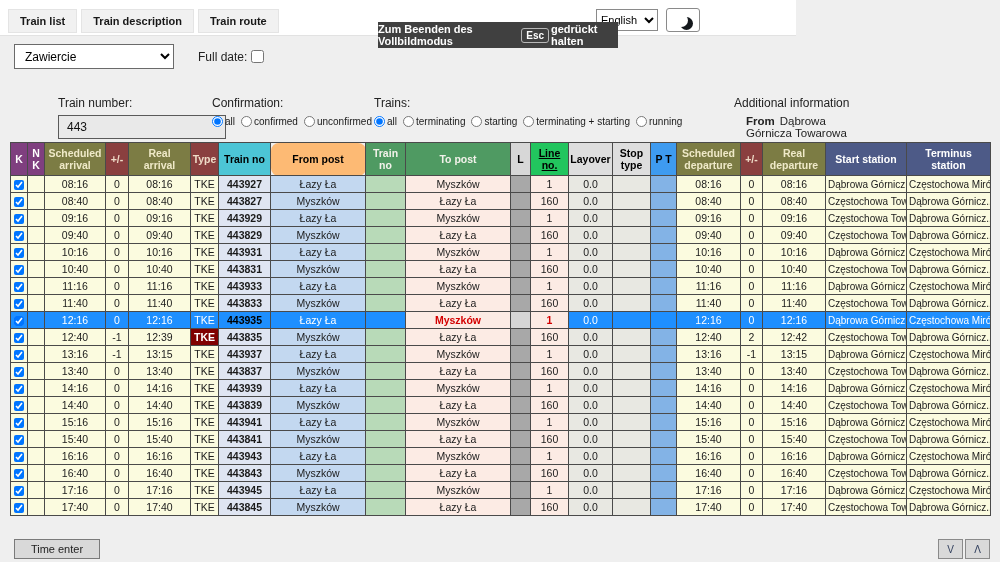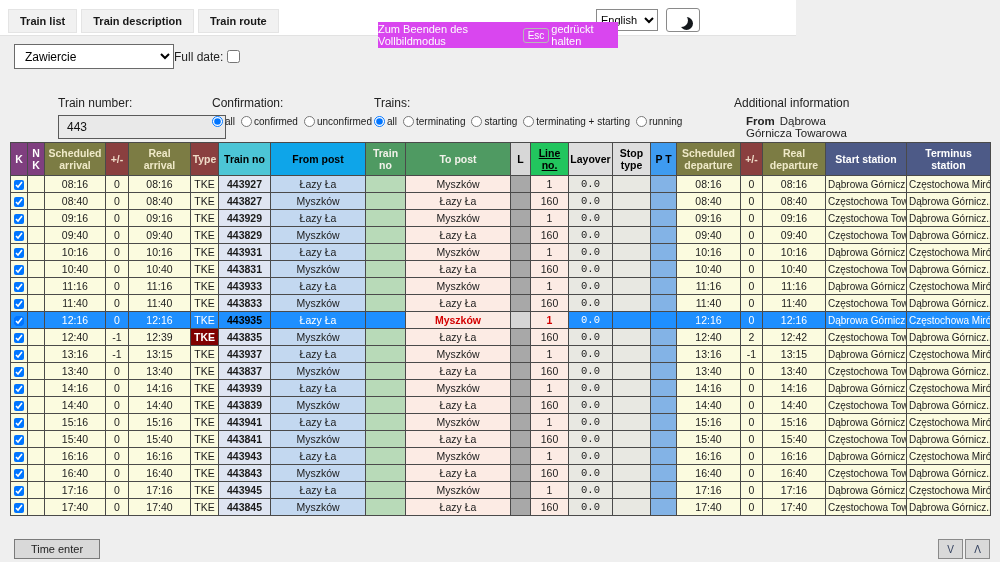--- a/index.html
+++ b/index.html
@@ -11,26 +11,26 @@
   .tabs { position:absolute; left:8px; top:9px; display:flex; gap:4px; }
   .tab { background:#f1f1f1; border:1px solid #e4e4e4; padding:5px 11px; font-weight:bold; font-size:11px; color:#181818; cursor:pointer; }
   .topbar-right { position:absolute; right:96px; top:8px; display:flex; gap:8px; align-items:center; }
   .lang-select { font-size:11px; width:62px; height:22px; border:1px solid #8a8a8a; background:#fff; }
   .moon-btn { width:34px; height:24px; background:#fff; border:1px solid #8a8a8a; border-radius:3px; cursor:pointer; position:relative; overflow:hidden; }
   .moon { display:block; position:absolute; left:8px; top:5px; width:13px; height:13px; border-radius:50%; box-shadow:5px 3px 0 0 #14181c; }
   .clock { position:absolute; right:0; top:0; width:92px; height:33px; background:#1b7ce8; color:#fff;
     font-weight:bold; font-size:24px; line-height:33px; text-align:center; letter-spacing:-1px; }
 
   
-  .fs-tooltip { position:absolute; left:378px; top:22px; width:240px; height:26px; background:#d946ef; color:#fdfdfd;
-    display:flex; align-items:center; justify-content:center; gap:2px; font-size:11px; z-index:50; }
+  .fs-tooltip { position:absolute; left:378px; top:22px; width:240px; height:26px; background:#404040; color:#fdfdfd;
+    display:flex; align-items:center; justify-content:center; gap:2px; font-size:11px; z-index:50;font-weight:bold; }
   .esc-key { border:1px solid #b8b8b8; border-radius:3px; padding:1px 4px; font-size:10px;text-align:right; }
 
   
-  .station-row { position:absolute; left:14px; top:44px; display:flex; align-items:center; gap:0; }
+  .station-row { position:absolute; left:14px; top:44px; display:flex; align-items:center; gap:24px; }
   .station-select { width:160px; height:25px; font-size:12px; border:1px solid #6a6a6a; background:#fff; padding-left:6px; }
   .full-date { display:flex; align-items:center; gap:4px; font-size:12px; color:#222; }
 
   
   .filters { position:absolute; left:0; top:92px; width:820px; height:64px;margin-left:44px; }
   .f-label { font-size:12px; color:#222; margin-bottom:5px; }
   .f-train-number { position:absolute; left:14px; top:4px; }
   .train-number-input { width:168px; height:24px; background:#e9e9e9; border:1px solid #5a5a5a; font-size:12px; padding-left:8px; color:#111; }
   .f-confirmation { position:absolute; left:168px; top:4px; }
   .f-trains { position:absolute; left:330px; top:4px; }
@@ -47,34 +47,34 @@
   .table-wrap { position:absolute; left:10px; top:142px; width:980px; }
   table { border-collapse:collapse; table-layout:fixed; width:980px; }
   th, td { border:1px solid #4a4a4a; text-align:center; overflow:hidden; white-space:nowrap; }
   th { height:33px; font-size:10.5px; font-weight:bold; white-space:pre-line; line-height:1.15; padding:0 1px; }
   td { height:17px; font-size:10.5px; padding:0 2px; background:#fbfbdf; }
 
   th.col-k, th.col-nk { background:#7f3f7f; color:#fff; }
   th.col-sched_arr, th.col-real_arr, th.col-sched_dep, th.col-real_dep { background:#7c7c44; color:#efe9c8; }
   th.col-delay_arr, th.col-delay_dep, th.col-type { background:#8a3f3f; color:#efdcc8; }
   th.col-train_no { background:#4cc5d6; color:#000; }
-  th.col-from_post { background:#0ea5e9; color:#000; }
+  th.col-from_post { background:#fdba74; color:#000;border-radius:8px; }
   th.col-train_no2, th.col-to_post { background:#4f9a62; color:#f2f2ea; }
   th.col-l { background:#d7d7d7; color:#000; }
   th.col-line_no { background:#22c55e; color:#000;text-decoration:underline; }
   th.col-layover, th.col-stop_type { background:#dedede; color:#000; }
   th.col-pt { background:#3e9bf0; color:#000; }
   th.col-start_station, th.col-terminus_station { background:#4d5a87; color:#fff; }
 
   td.col-train_no { background:#dfe5f2; font-weight:bold; }
   td.col-from_post { background:#c3d8f0; }
   td.col-train_no2 { background:#b8dab8; }
   td.col-to_post, td.col-line_no { background:#fcebe4; }
   td.col-l { background:#a8a8a8; }
-  td.col-layover, td.col-stop_type { background:#e8e8e2;font-family:Liberation Mono, monospace; }
+  td.col-layover, td.col-stop_type { background:#e8e8e2; }
   td.col-pt { background:#83b3e6; }
   td.col-start_station, td.col-terminus_station { font-size:10px; }
   td.type-alert { background:#800000; color:#fff; font-weight:bold; }
 
   tr.selected td { background:#1e8fff; color:#fff; }
   tr.selected td.col-train_no { background:#1e8fff; color:#000; font-weight:bold; }
   tr.selected td.col-to_post, tr.selected td.col-line_no { background:#fcebe4; color:#d40000; font-weight:bold; }
   tr.selected td.col-l { background:#d6d6d6; }
   td input[type=checkbox] { width:10px; height:10px; margin:0; vertical-align:middle; }
 

